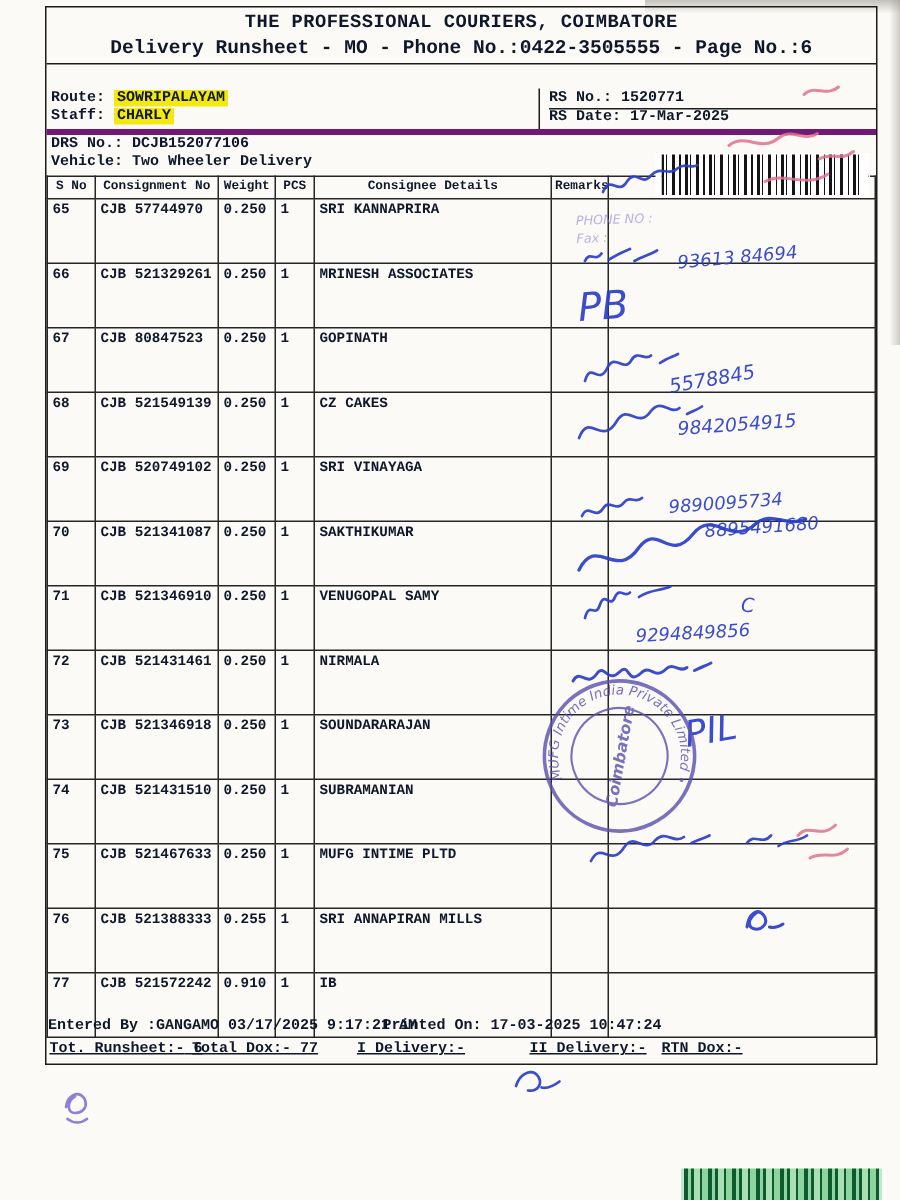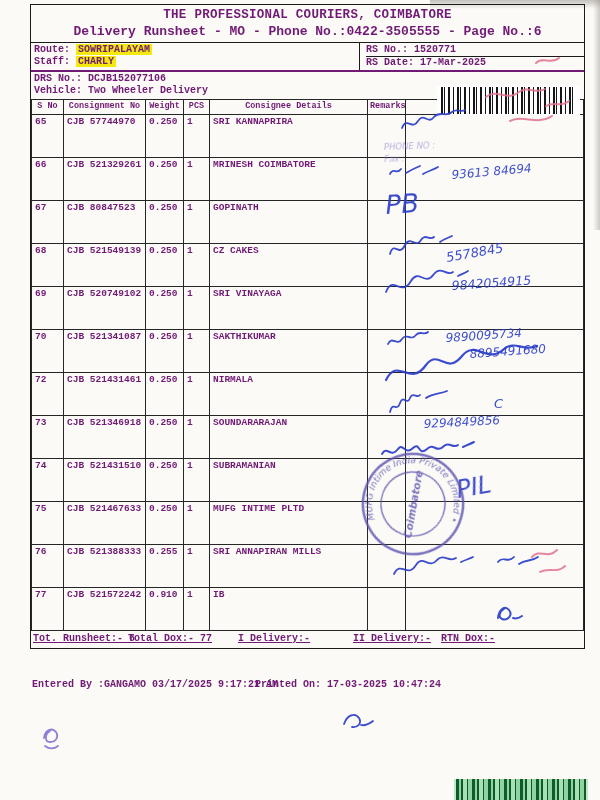--- a/index.html
+++ b/index.html
@@ -1,33 +1,33 @@
 <!DOCTYPE html>
 <html><head>
 <meta charset="utf-8">
 <style>
   html,body{margin:0;padding:0;background:#e8e6e1;}
   .page{
     position:relative;width:600px;height:800px;margin:0 auto;
     background:#fbfaf6;overflow:hidden;
     font-family:"Liberation Mono","DejaVu Sans Mono",monospace;
-    color:#701a75;
+    color:#0f172a;
   }
   .smudge-top{position:absolute;right:0;top:0;width:170px;height:9px;
     background:linear-gradient(180deg,rgba(150,146,140,.55),rgba(150,146,140,0));}
   .smudge-right{position:absolute;right:0;top:0;width:7px;height:230px;
     background:linear-gradient(270deg,rgba(150,146,140,.45),rgba(150,146,140,0));}
   .doc{
     position:absolute;left:30px;top:4px;width:553px;
     border:1px solid #1b1b1b;background:transparent;
   }
   .title{text-align:center;font-weight:bold;font-size:12.5px;padding-top:3px;letter-spacing:.3px;}
   .subtitle{text-align:center;font-weight:bold;font-size:13px;padding:2px 0 3px;border-bottom:1px solid #1b1b1b;}
   .meta{position:relative;font-size:10px;font-weight:bold;}
-  .meta-top{position:relative;height:27px;border-bottom:2px solid #701a75;}
+  .meta-top{position:relative;height:27px;border-bottom:4px solid #701a75;margin-top:16px;}
   .meta-left{padding:1px 0 0 3px;}
   .meta-line{height:12px;line-height:12px;white-space:nowrap;}
   .meta-right{position:absolute;left:328px;top:0;right:0;height:27px;border-left:1px solid #1b1b1b;padding-left:6px;}
   .meta-right .meta-line.rs-no{border-bottom:1px solid #1b1b1b;height:13px;line-height:13px;}
   .meta-bottom{position:relative;height:26px;padding:1px 0 0 3px;}
   .hl{background:#f3e90f;padding:0 2px;}
   .barcode-top{
     position:absolute;left:407px;top:44px;width:135px;height:27px;z-index:3;
     background:
       repeating-linear-gradient(90deg,#151515 0 2px,#fff 2px 3px,#151515 3px 4px,#fff 4px 7px,#151515 7px 9px,#fff 9px 12px,#151515 12px 13px,#fff 13px 16px);
@@ -131,21 +131,21 @@
             <td class="col-pcs">1</td>
             <td class="col-consignee">SRI KANNAPRIRA</td>
             <td class="col-remarks"></td>
             <td class="col-seal"></td>
           </tr>
           <tr>
             <td class="col-sno">66</td>
             <td class="col-consignment">CJB 521329261</td>
             <td class="col-weight">0.250</td>
             <td class="col-pcs">1</td>
-            <td class="col-consignee">MRINESH COIMBATORE</td>
+            <td class="col-consignee">MRINESH ASSOCIATES</td>
             <td class="col-remarks"></td>
             <td class="col-seal"></td>
           </tr>
           <tr>
             <td class="col-sno">67</td>
             <td class="col-consignment">CJB 80847523</td>
             <td class="col-weight">0.250</td>
             <td class="col-pcs">1</td>
             <td class="col-consignee">GOPINATH</td>
             <td class="col-remarks"></td>
@@ -168,20 +168,29 @@
             <td class="col-consignee">SRI VINAYAGA</td>
             <td class="col-remarks"></td>
             <td class="col-seal"></td>
           </tr>
           <tr>
             <td class="col-sno">70</td>
             <td class="col-consignment">CJB 521341087</td>
             <td class="col-weight">0.250</td>
             <td class="col-pcs">1</td>
             <td class="col-consignee">SAKTHIKUMAR</td>
+            <td class="col-remarks"></td>
+            <td class="col-seal"></td>
+          </tr>
+          <tr>
+            <td class="col-sno">71</td>
+            <td class="col-consignment">CJB 521346910</td>
+            <td class="col-weight">0.250</td>
+            <td class="col-pcs">1</td>
+            <td class="col-consignee">VENUGOPAL SAMY</td>
             <td class="col-remarks"></td>
             <td class="col-seal"></td>
           </tr>
           <tr>
             <td class="col-sno">72</td>
             <td class="col-consignment">CJB 521431461</td>
             <td class="col-weight">0.250</td>
             <td class="col-pcs">1</td>
             <td class="col-consignee">NIRMALA</td>
             <td class="col-remarks"></td>

